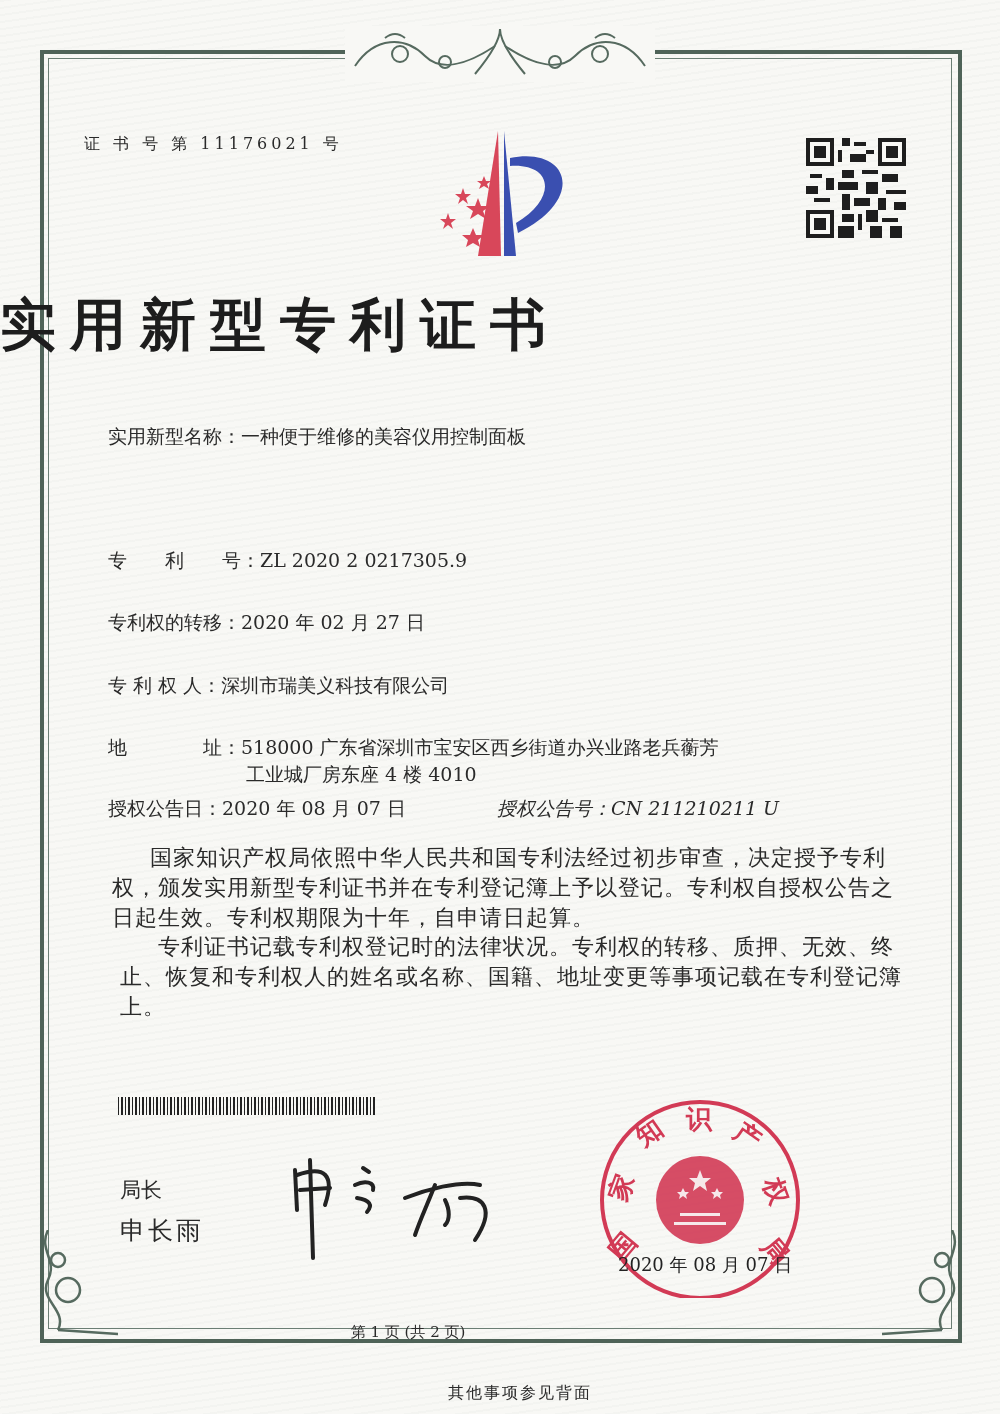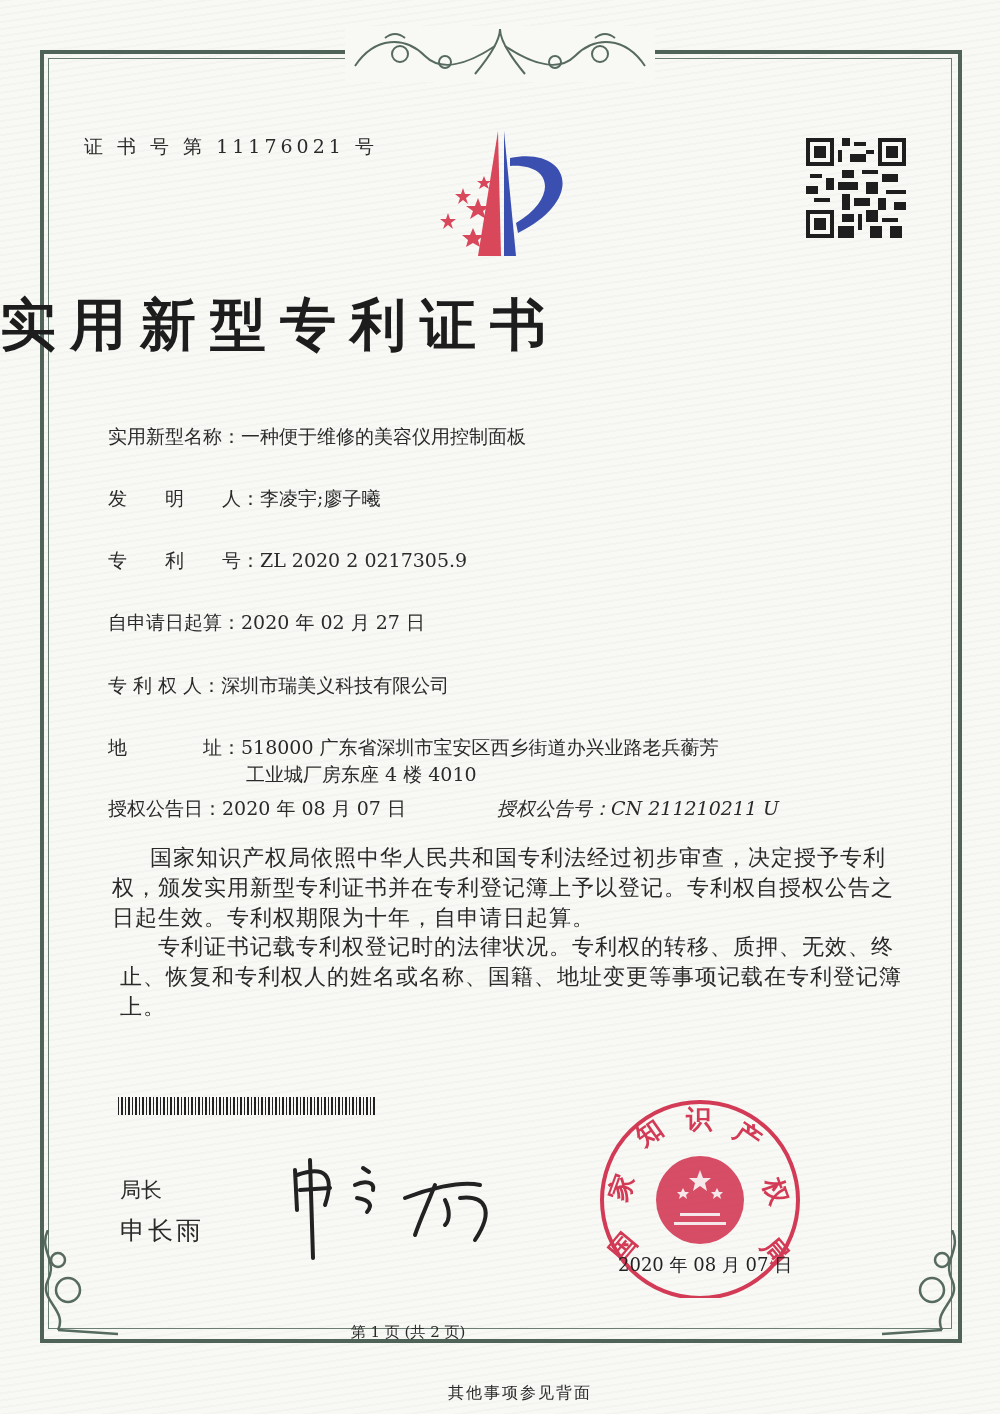--- a/index.html
+++ b/index.html
@@ -21,21 +21,21 @@
   }
   .frame-inner {
     position: absolute; left: 48px; top: 58px; width: 902px; height: 1269px;
     border: 1px solid #6b7e74;
   }
   .ornament {
     position: absolute; color: #566a5f;
   }
   .orn-top { left: 345px; top: 26px; width: 310px; height: 56px; background: #f8f8f5; }
   .orn-corner { width: 90px; height: 110px; background: transparent; }
-  .cert-no { position: absolute; left: 84px; top: 134px; font-size: 19px; letter-spacing: 4px; }
+  .cert-no { position: absolute; left: 84px; top: 134px; font-size: 16px; letter-spacing: 4px; }
   .logo { position: absolute; left: 418px; top: 128px; width: 160px; height: 128px; }
   .qr { position: absolute; left: 806px; top: 138px; width: 100px; height: 100px; }
   .title {
     position: absolute; left: 0; width: 1000px; top: 288px; text-align: left;
     font-size: 56px; letter-spacing: 14px; font-weight: bold; color: #1d1d1d;
   }
   .field { position: absolute; left: 108px; font-size: 19px; white-space: nowrap; }
   .field .label { display: inline-block; }
   .field .value { display: inline-block; }
   .addr2 { position: absolute; left: 246px; font-size: 19px; }
@@ -148,28 +148,25 @@
       <rect x="16" y="22" width="3" height="3"></rect>
         <rect x="21" y="22" width="3" height="3"></rect>
     </g>
   </svg>
 
   <div class="title">实用新型专利证书</div>
 
   <div class="field" style="top:424px;">
     <span class="label">实用新型名称：</span><span class="value">一种便于维修的美容仪用控制面板</span>
   </div>
-  <div class="field" style="top:486px;">
-    <span class="label">发　　明　　人：</span><span class="value">李凌宇;廖子曦</span>
-  </div>
   <div class="field" style="top:548px;">
     <span class="label">专　　利　　号：</span><span class="value">ZL 2020 2 0217305.9</span>
   </div>
   <div class="field" style="top:610px;">
-    <span class="label">自申请日起算：</span><span class="value">2020 年 02 月 27 日</span>
+    <span class="label">专利权的转移：</span><span class="value">2020 年 02 月 27 日</span>
   </div>
   <div class="field" style="top:673px;">
     <span class="label">专 利 权 人：</span><span class="value">深圳市瑞美义科技有限公司</span>
   </div>
   <div class="field" style="top:735px;">
     <span class="label">地　　　　址：</span><span class="value">518000 广东省深圳市宝安区西乡街道办兴业路老兵蘅芳</span>
   </div>
   <div class="addr2" style="top:762px;">工业城厂房东座 4 楼 4010</div>
   <div class="field" style="top:796px;">
     <span class="label">授权公告日：</span><span class="value">2020 年 08 月 07 日</span>

